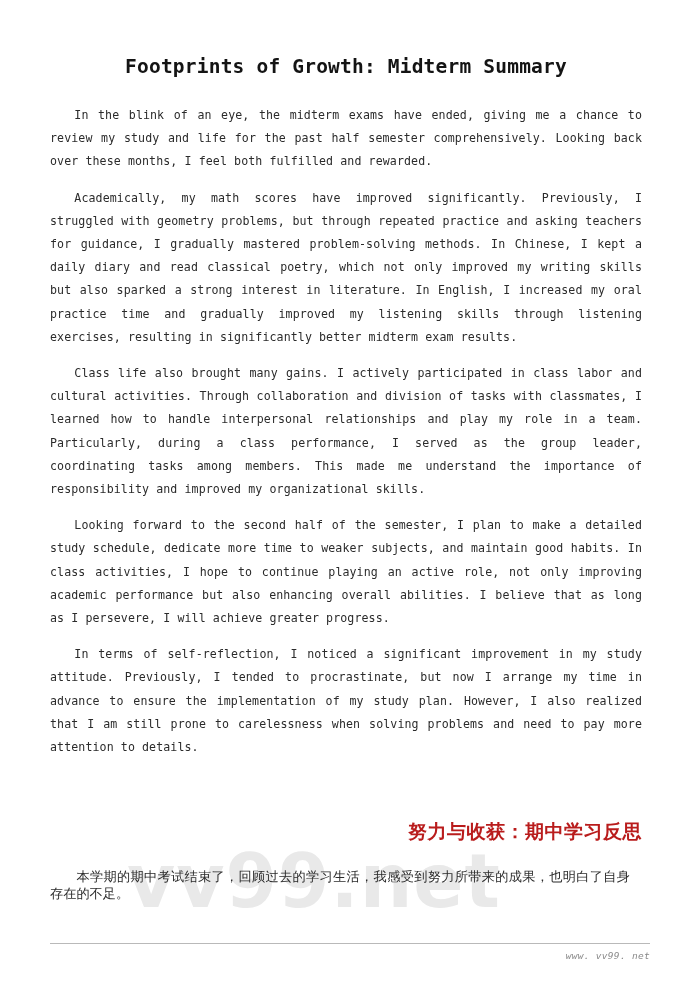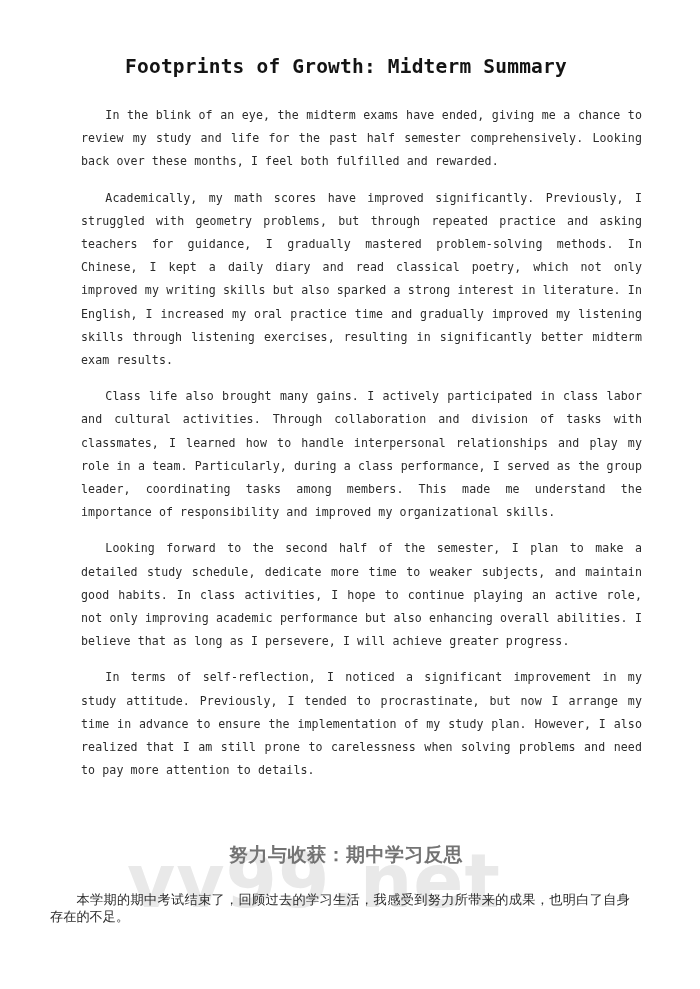--- a/index.html
+++ b/index.html
@@ -57,44 +57,43 @@
     text-align: center;
     font-family: "DejaVu Sans Mono", monospace;
     font-size: 19.5px;
     font-weight: bold;
     letter-spacing: 0.2px;
     color: #141414;
   }
 
   .en-body {
     margin-top: 26px;
-    margin-left: 31px;
   }
 
   .en-p {
     margin: 0 0 13px 0;
     text-align: justify;
     text-align-last: left;
     text-indent: 2.1em;
     font-family: "DejaVu Sans Mono", monospace;
     font-size: 11.6px;
     line-height: 23.2px;
     color: #2b2b2b;
     letter-spacing: 0.1px;
   }
 
   .cn-title {
     margin: 0;
     padding-top: 47px;
-    text-align: center;
+    text-align: right;
     font-family: "DejaVu Sans", sans-serif;
     font-size: 19px;
     font-weight: bold;
     letter-spacing: 0.5px;
-    color: #737373;
+    color: #b91c1c;
   }
 
   .cn-body {
     margin-top: 23px;
   }
 
   .cn-p {
     margin: 0 12px 11px 0;
     text-align: justify;
     text-align-last: left;
@@ -149,14 +148,18 @@
     </div>
 
     <h2 class="cn-title">努力与收获：期中学习反思</h2>
 
     <div class="cn-body">
       <p class="cn-p">本学期的期中考试结束了，回顾过去的学习生活，我感受到努力所带来的成果，也明白了自身存在的不足。</p>
     </div>
 
   </div>
 
+  <div class="footer">
+    <hr class="footer-rule">
+    <div class="footer-url">www. vv99. net</div>
+  </div>
 
 </div>
 
 </body></html>

